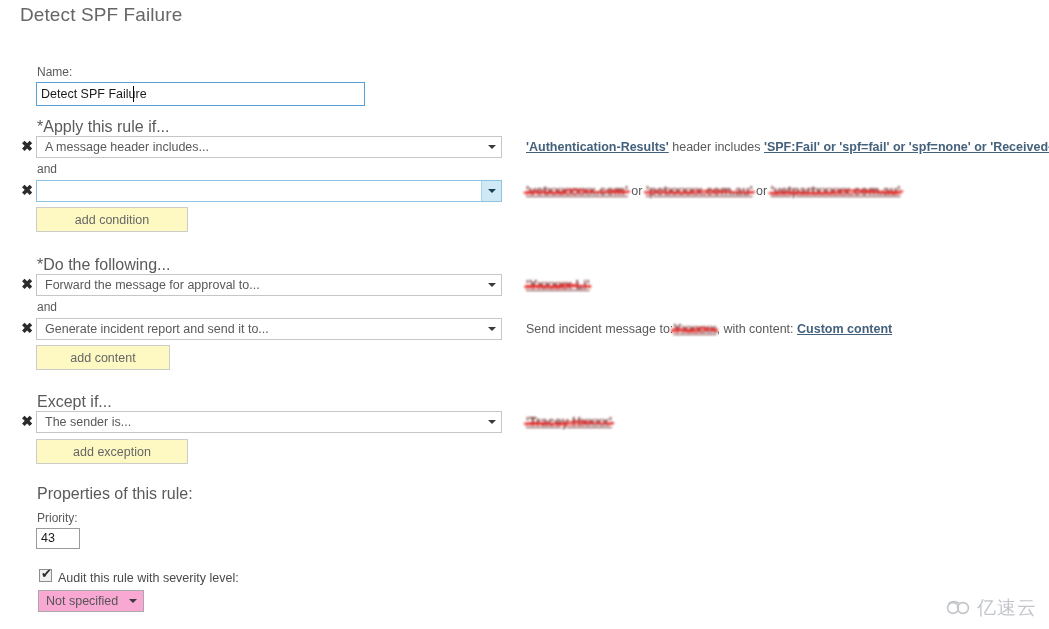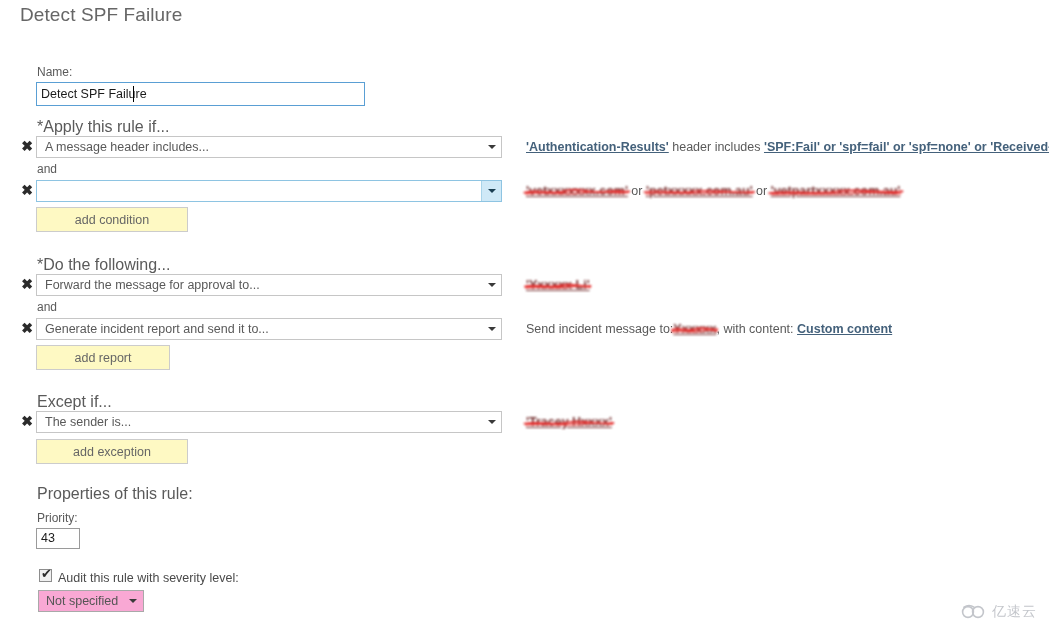--- a/index.html
+++ b/index.html
@@ -261,21 +261,21 @@
     position: absolute;
     right: 12px;
     bottom: 8px;
     display: flex;
     align-items: center;
     gap: 5px;
     opacity: 0.85;
     user-select: none;
   }
   .watermark .wm-text {
-    font-size: 14px;
+    font-size: 19px;
     color: #b9bcc2;
     letter-spacing: 1px;
   }
   .watermark .wm-logo { display: block; }
 </style>
 </head>
 <body>
 
 <div class="page-title">Detect SPF Failure</div>
 
@@ -356,21 +356,21 @@
   </div>
   <div class="desc" style="left:526px; top:321px;">
     <span>Send incident message to:</span><span class="redacted"><span>Yxxxxx</span><span class="scribble">
           <svg viewBox="0 0 100 10" preserveAspectRatio="none">
             <path d="M2,5 C18,0 36,9 56,3 C72,-1 88,7 98,4" stroke="#e01b1b" stroke-width="3.6" fill="none" stroke-linecap="round"></path>
             <path d="M2,8 C24,5 48,11 72,6 C86,3 94,8 98,7" stroke="#e8302c" stroke-width="2.4" fill="none" stroke-linecap="round"></path>
           </svg>
        </span></span><span>, with content: </span><a class="lnk">Custom content</a>
   </div>
 
-  <button class="push-btn" style="left:36px; top:345px; width:134px;">add report</button>
+  <button class="push-btn" style="left:36px; top:345px; width:134px;">add content</button>
 
   <div class="section-head" style="left:37px; top:393px;">Except if...</div>
 
   <div class="remove-icon" style="left:20px; top:412px;">✖</div>
   <div class="combo" style="left:36px; top:411px; width:466px;">
     <span class="combo-text">The sender is...</span>
     <span class="combo-arrow">
         <i class="tri"></i>
       </span>
   </div>

